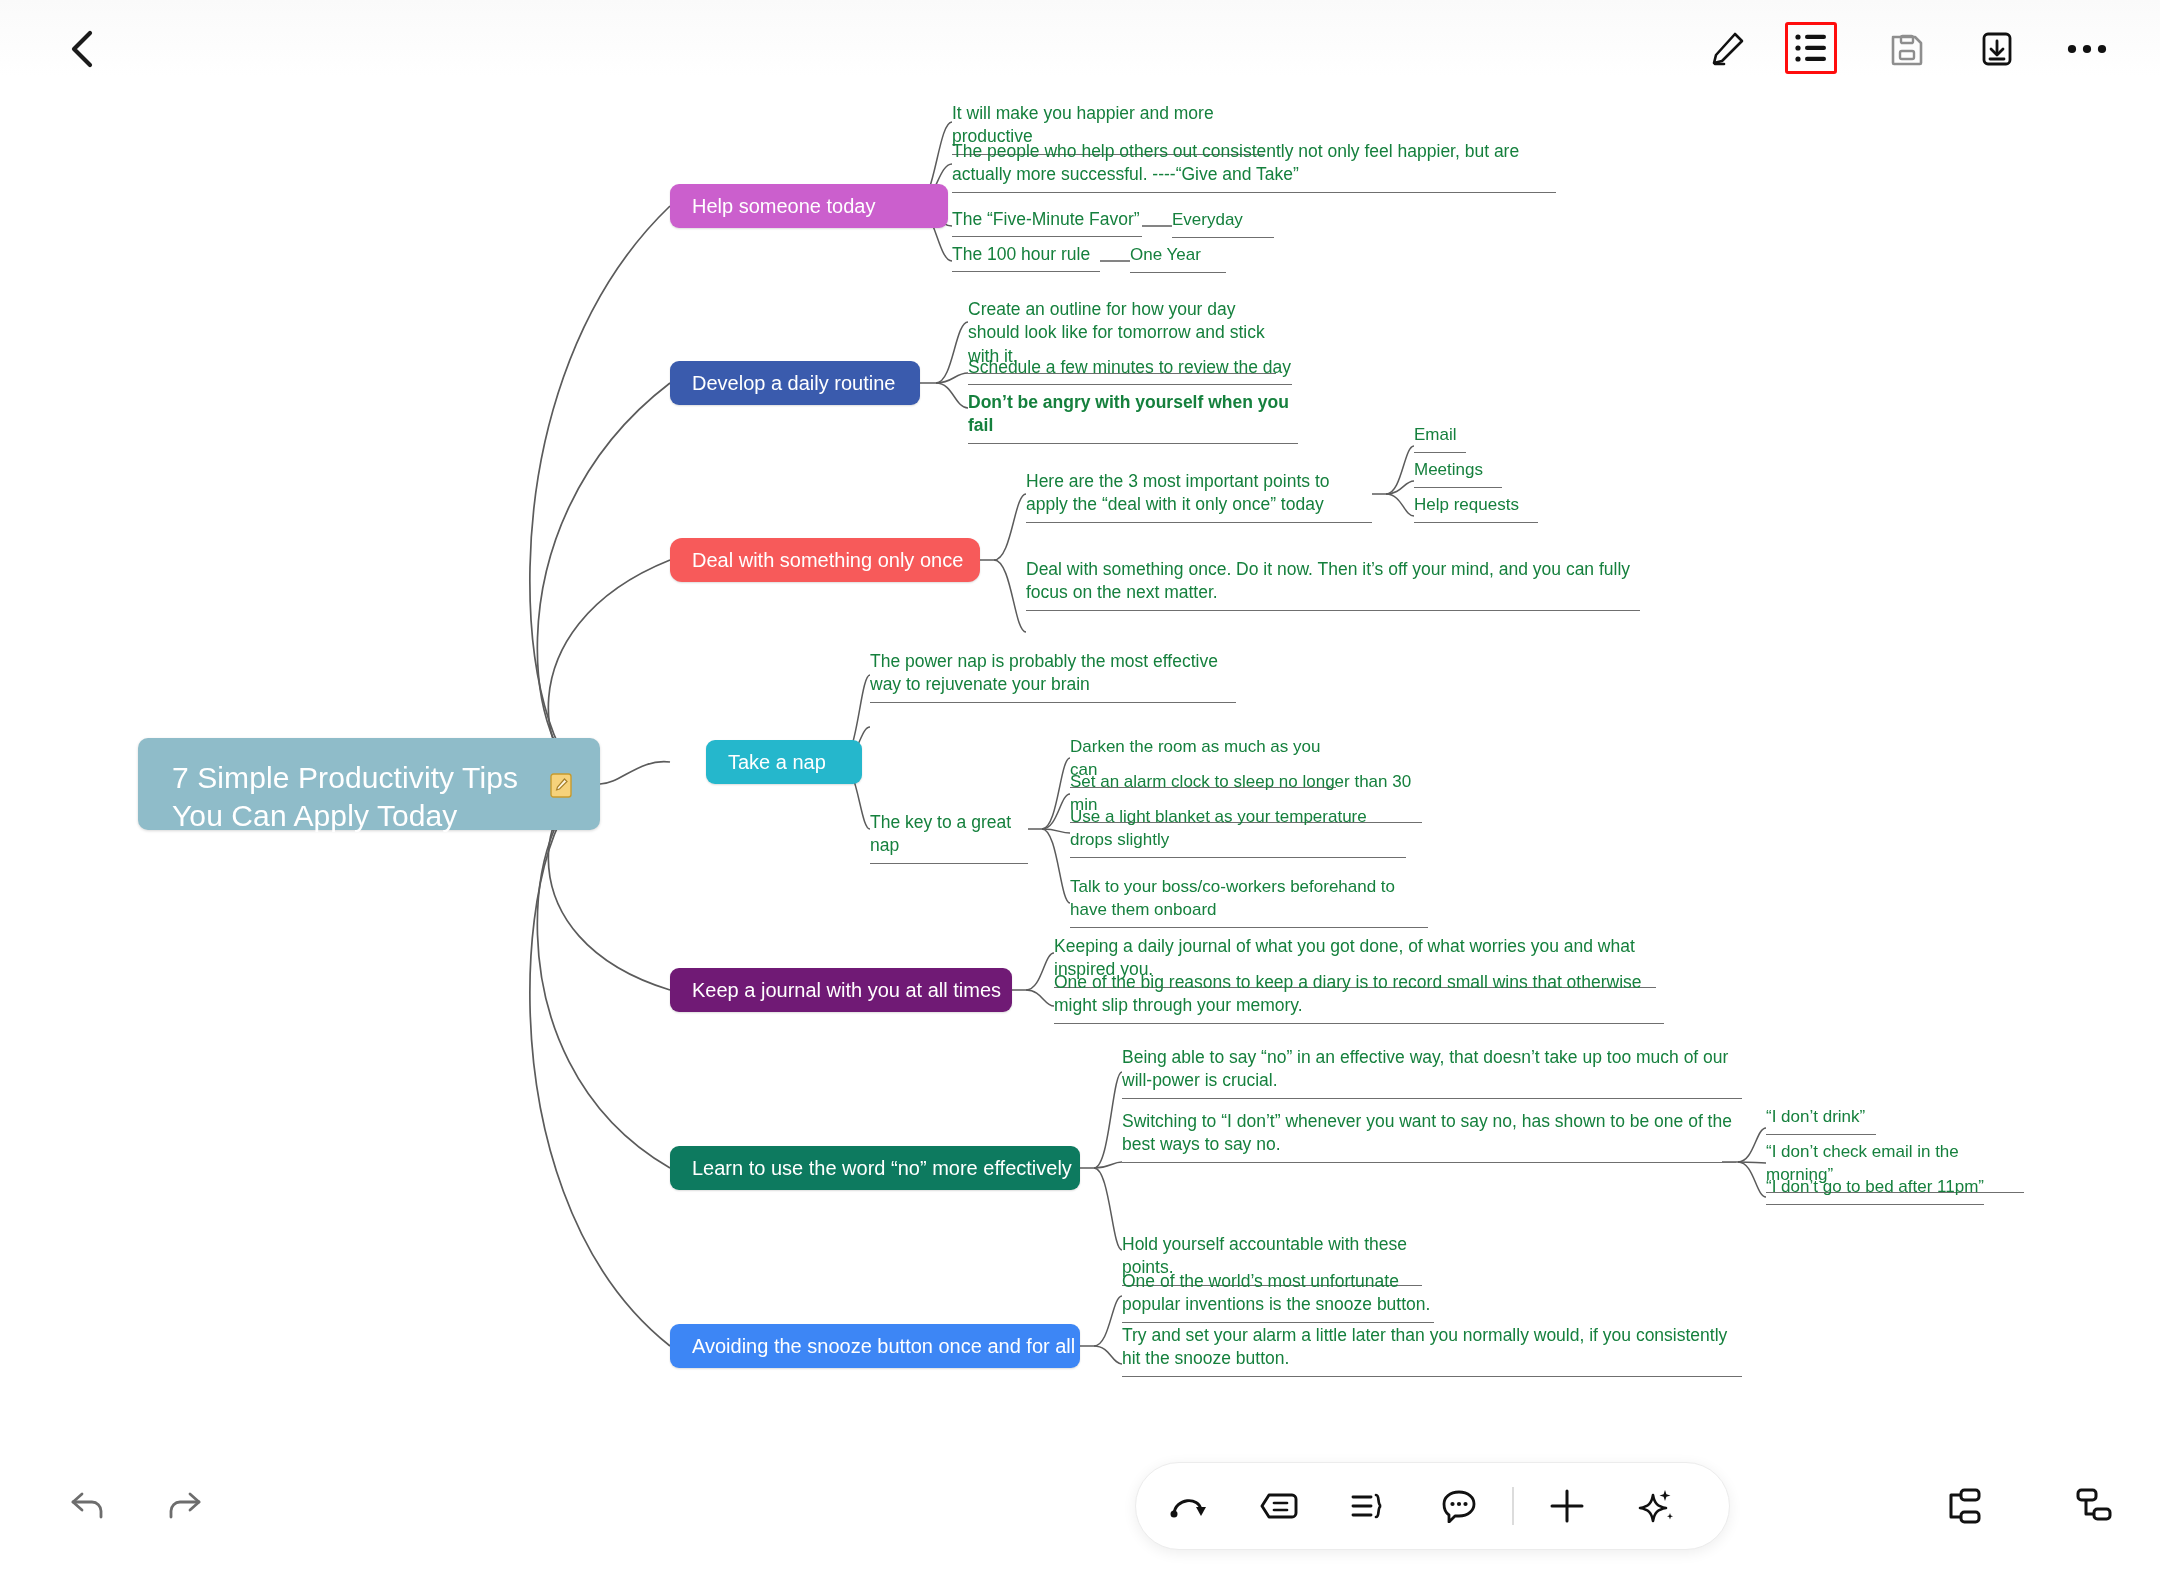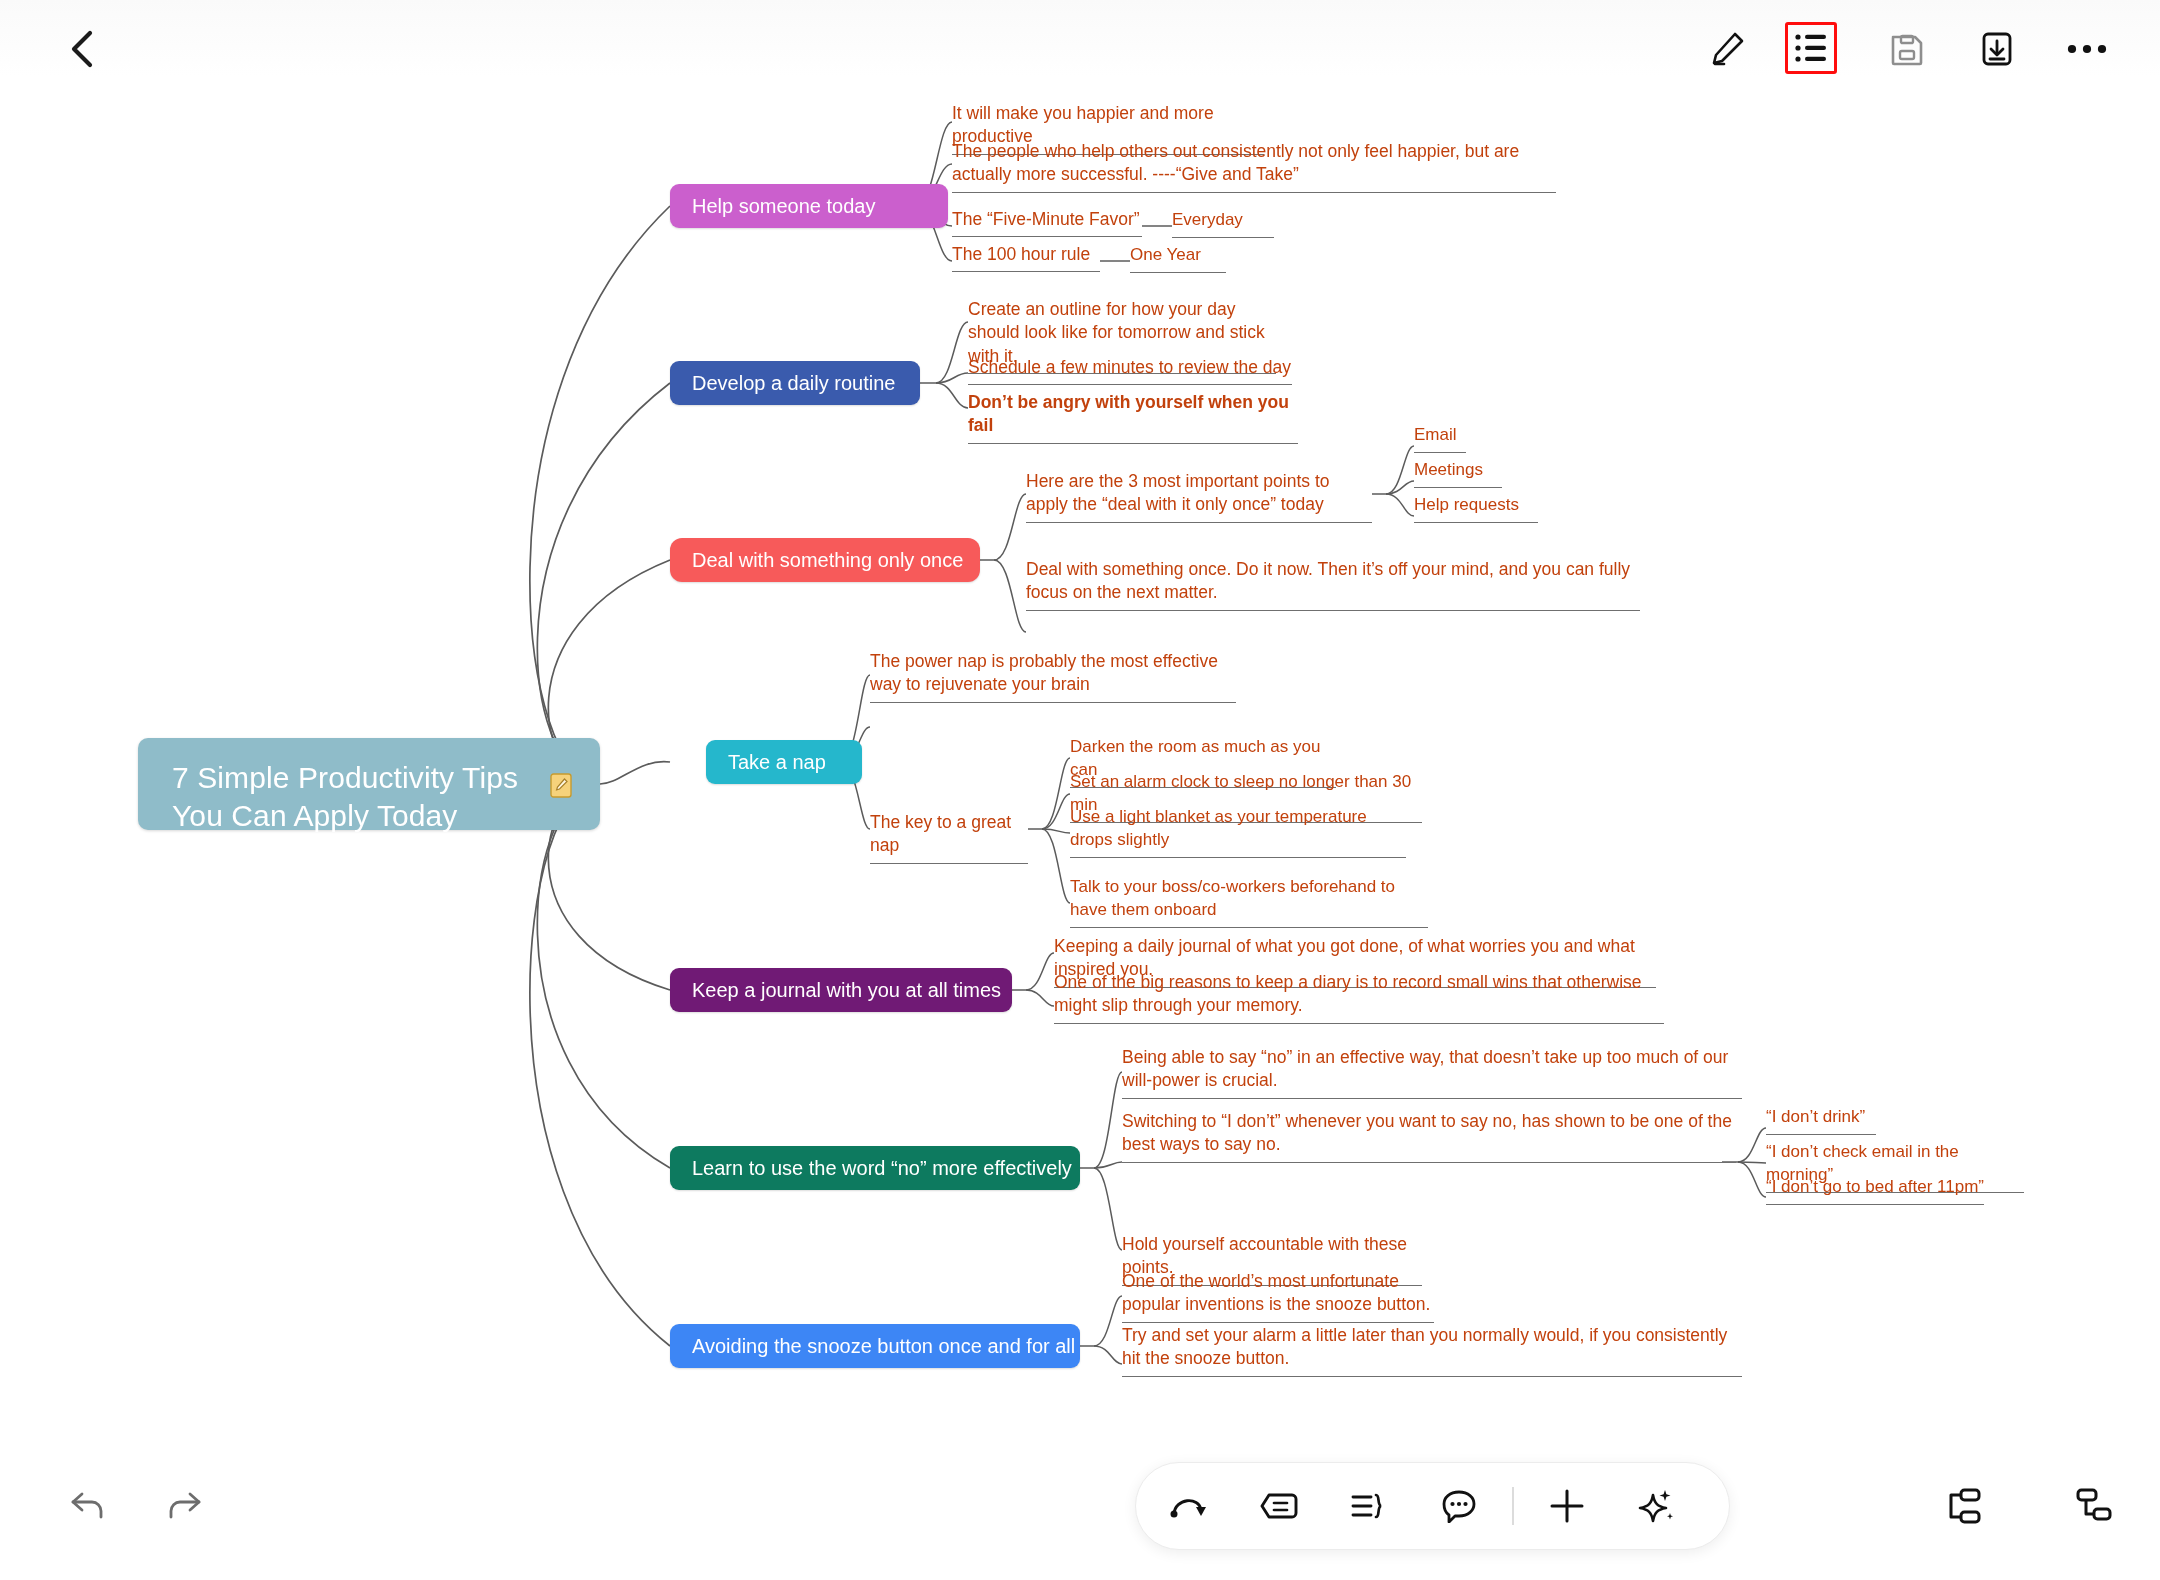--- a/index.html
+++ b/index.html
@@ -53,21 +53,21 @@
   .topic {
     position: absolute; border-radius: 9px; color: #fff;
     font-size: 20px; display: flex; align-items: center;
     padding: 0 22px; white-space: nowrap;
     box-shadow: 0 1px 2px rgba(0,0,0,.14);
     height: 44px;
   }
 
   
   .sub {
-    position: absolute; color: #c2410c; font-size: 17.5px; line-height: 1.34;
+    position: absolute; color: #15803d; font-size: 17.5px; line-height: 1.34;
     padding-bottom: 5px;
     border-bottom: 1.6px solid #6f6f6f;
   }
   .sub.s2 { font-size: 17px; }
 
   
   #undo-btn { position: absolute; left: 62px; top: 1480px; width: 52px; height: 52px;
               display:flex; align-items:center; justify-content:center; cursor:pointer; }
   #redo-btn { position: absolute; left: 158px; top: 1480px; width: 52px; height: 52px;
               display:flex; align-items:center; justify-content:center; cursor:pointer; }

